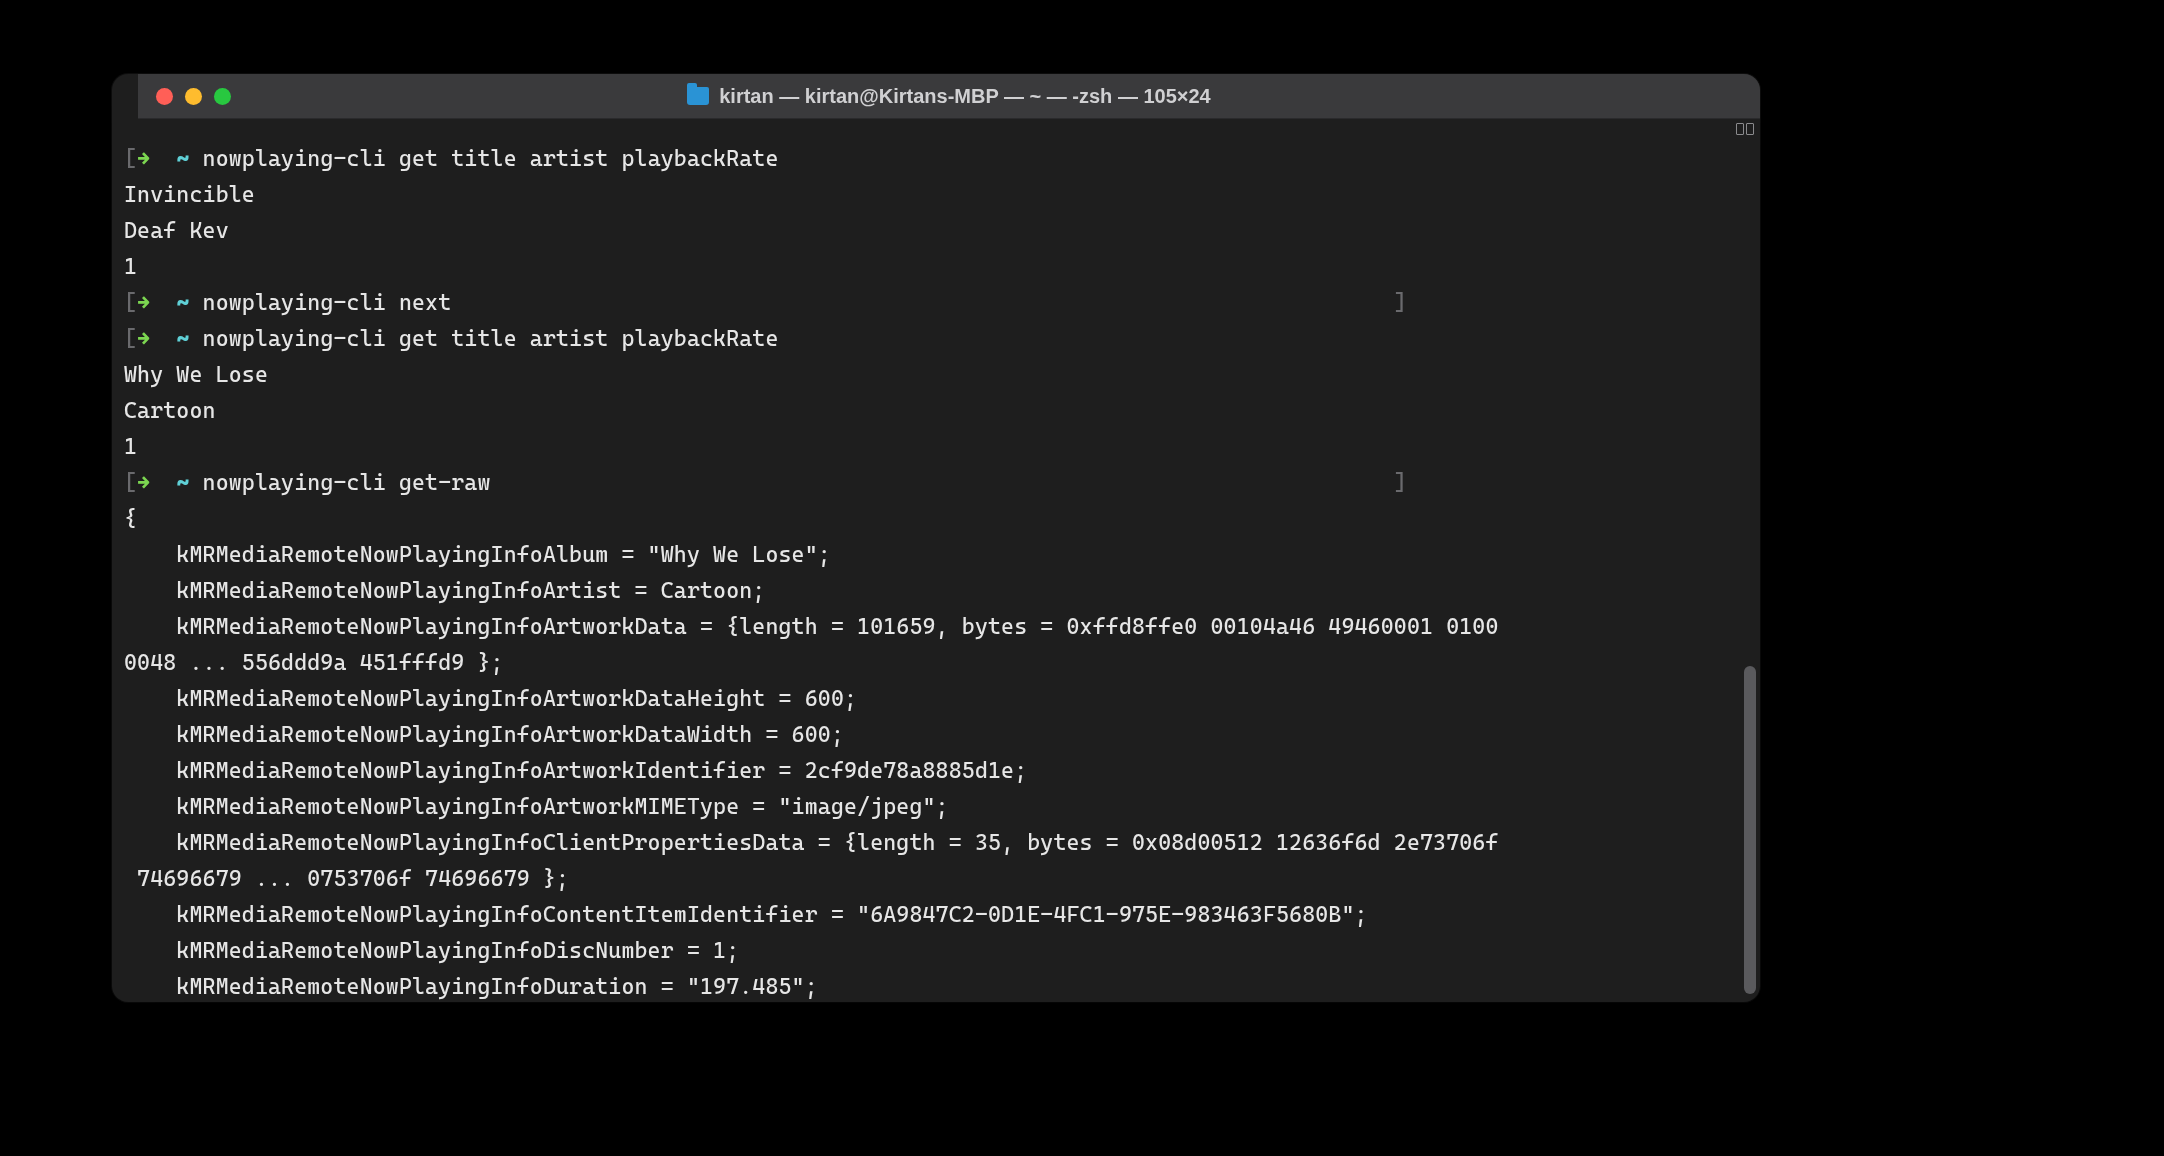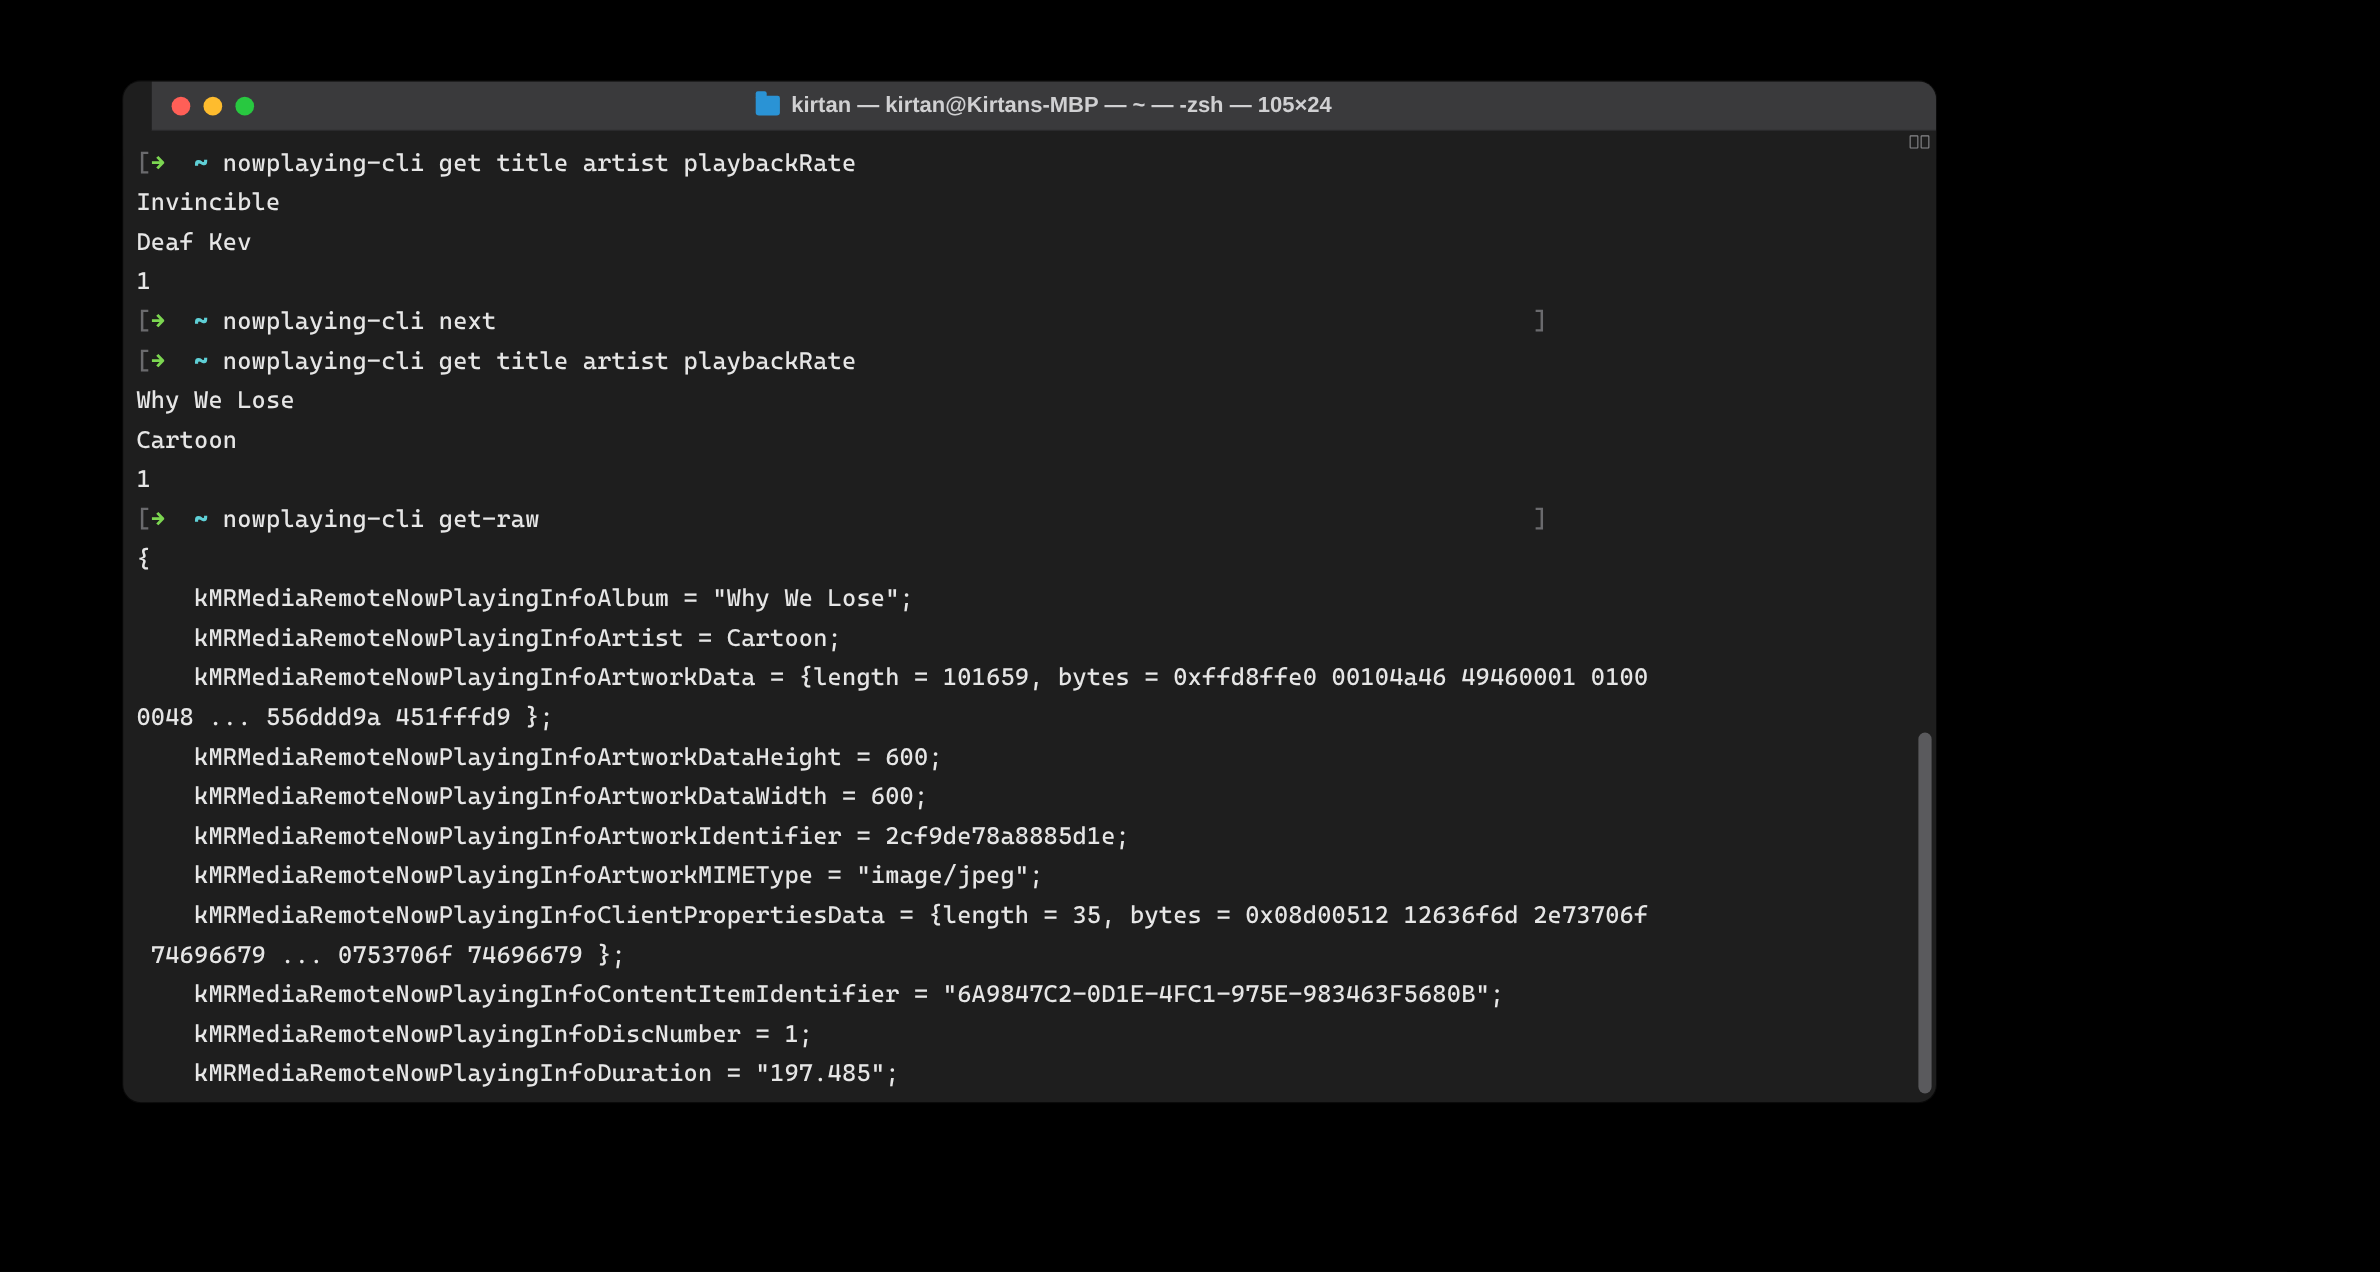--- a/index.html
+++ b/index.html
@@ -82,21 +82,21 @@
     font-size: 20px;
     font-weight: 600;
     white-space: nowrap;
   }
   .terminal-body {
     flex: 1 1 auto;
     position: relative;
     overflow: hidden;
   }
   .terminal-text {
-    padding: 12px 12px 12px 12px;
+    padding: 22px 12px 12px 12px;
     color: #e6e6e6;
     font-size: 22px;
     line-height: 36px;
     white-space: pre;
     letter-spacing: 0.2px;
   }
   .arrow { color: #7cd651; font-weight: bold; }
   .tilde { color: #5fd0d6; font-weight: bold; }
   .bracket { color: #6a6a6d; }
 

